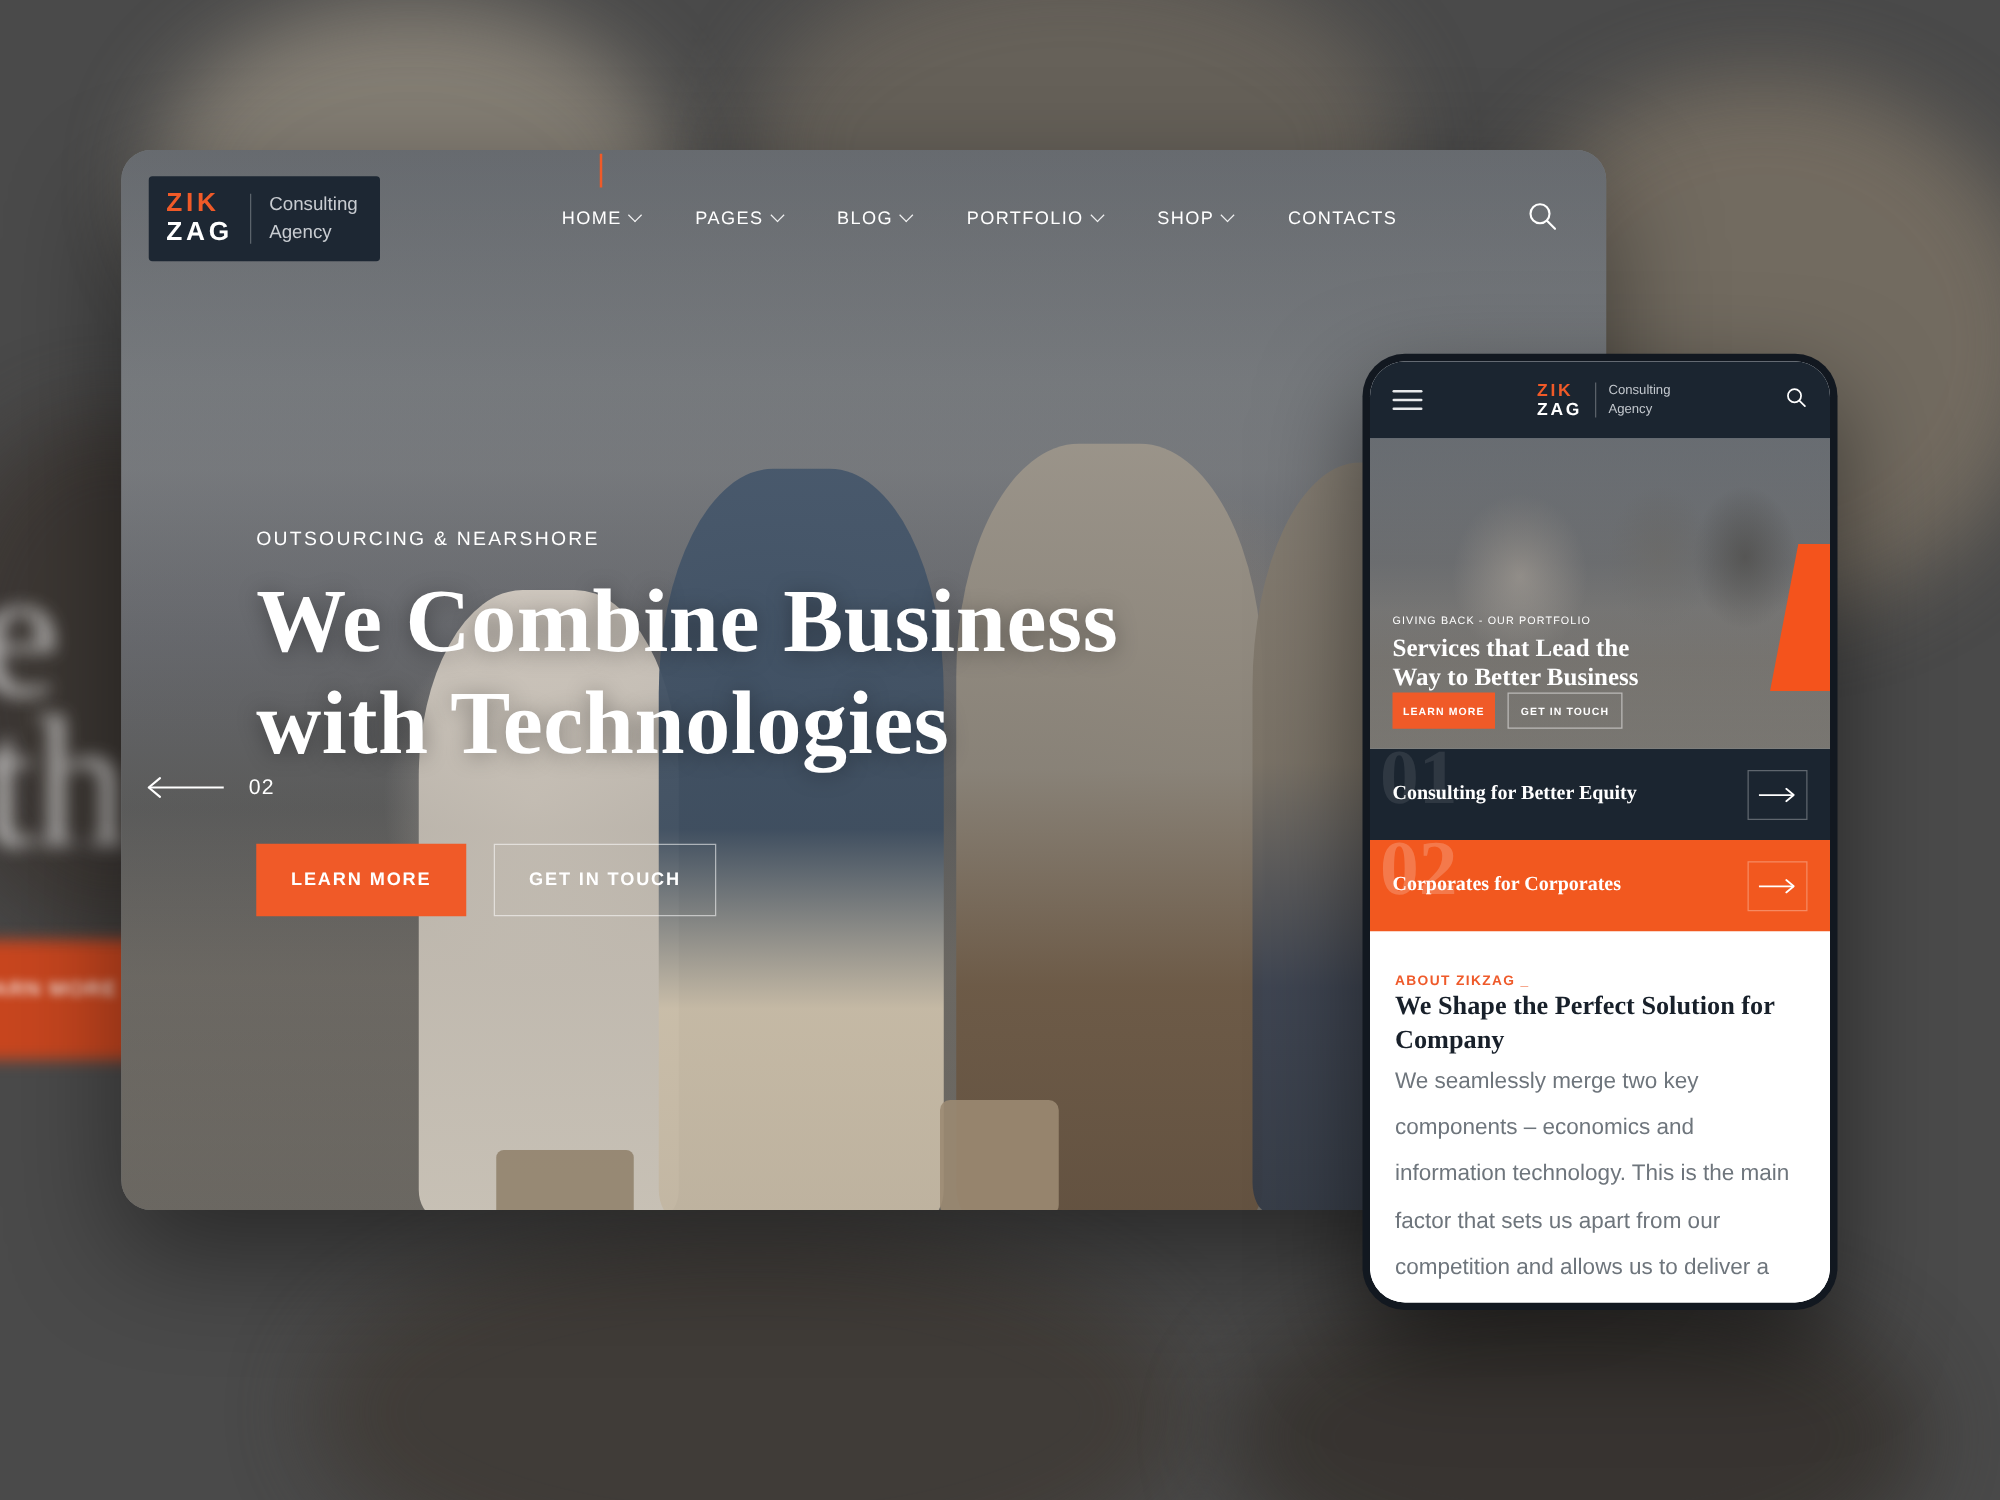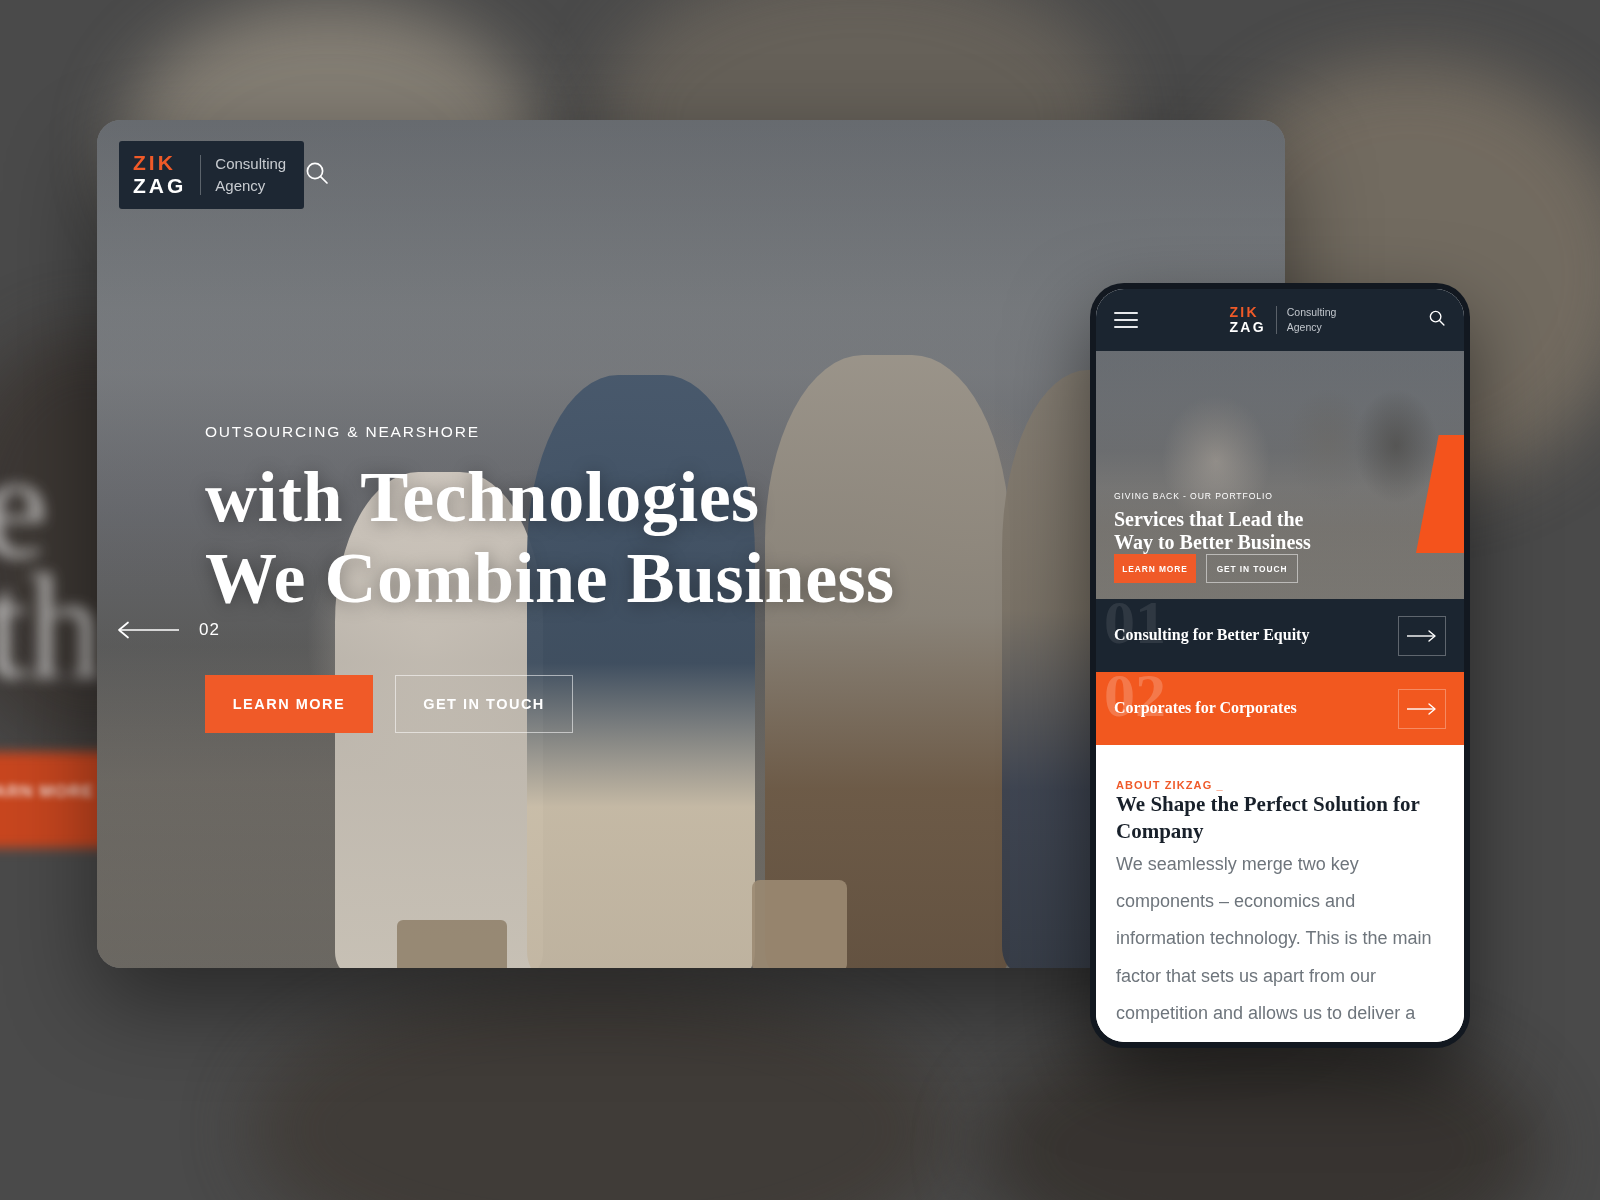--- a/index.html
+++ b/index.html
@@ -250,34 +250,59 @@
         <div class="logo-zik">ZIK</div>
         <div class="logo-zag">ZAG</div>
       </div>
       <div class="logo-div"></div>
       <div class="logo-right">
         <div>Consulting</div>
         <div>Agency</div>
       </div>
     </div>
 
+    <nav class="d-nav">
+      <div class="nav-item active">
+        <span>HOME</span>
+        <i class="caret"></i>
+      </div>
+      <div class="nav-item">
+        <span>PAGES</span>
+        <i class="caret"></i>
+      </div>
+      <div class="nav-item">
+        <span>BLOG</span>
+        <i class="caret"></i>
+      </div>
+      <div class="nav-item">
+        <span>PORTFOLIO</span>
+        <i class="caret"></i>
+      </div>
+      <div class="nav-item">
+        <span>SHOP</span>
+        <i class="caret"></i>
+      </div>
+      <div class="nav-item">
+        <span>CONTACTS</span>
+      </div>
+    </nav>
 
     <div class="d-search">
       <svg width="26" height="26" viewBox="0 0 26 26" fill="none">
         <circle cx="11" cy="11" r="7.6" stroke="#ffffff" stroke-width="1.7"></circle>
         <line x1="16.6" y1="16.6" x2="23" y2="23" stroke="#ffffff" stroke-width="1.7" stroke-linecap="round"></line>
       </svg>
     </div>
   </div>
 
   <div class="hero-copy">
     <div class="hero-kicker">OUTSOURCING &amp; NEARSHORE</div>
     <div class="hero-title">
+      <div>We Combine Business</div>
       <div>with Technologies</div>
-      <div>We Combine Business</div>
     </div>
   </div>
 
   <div class="slider-ctl">
     <svg class="sl-arrow" width="64" height="18" viewBox="0 0 64 18">
       <line x1="2" y1="9" x2="62" y2="9" stroke="#ffffff" stroke-width="1.7"></line>
       <polyline points="11,1.5 2,9 11,16.5" fill="none" stroke="#ffffff" stroke-width="1.7" stroke-linecap="round" stroke-linejoin="round"></polyline>
     </svg>
     <span class="sl-num">02</span>
   </div>

